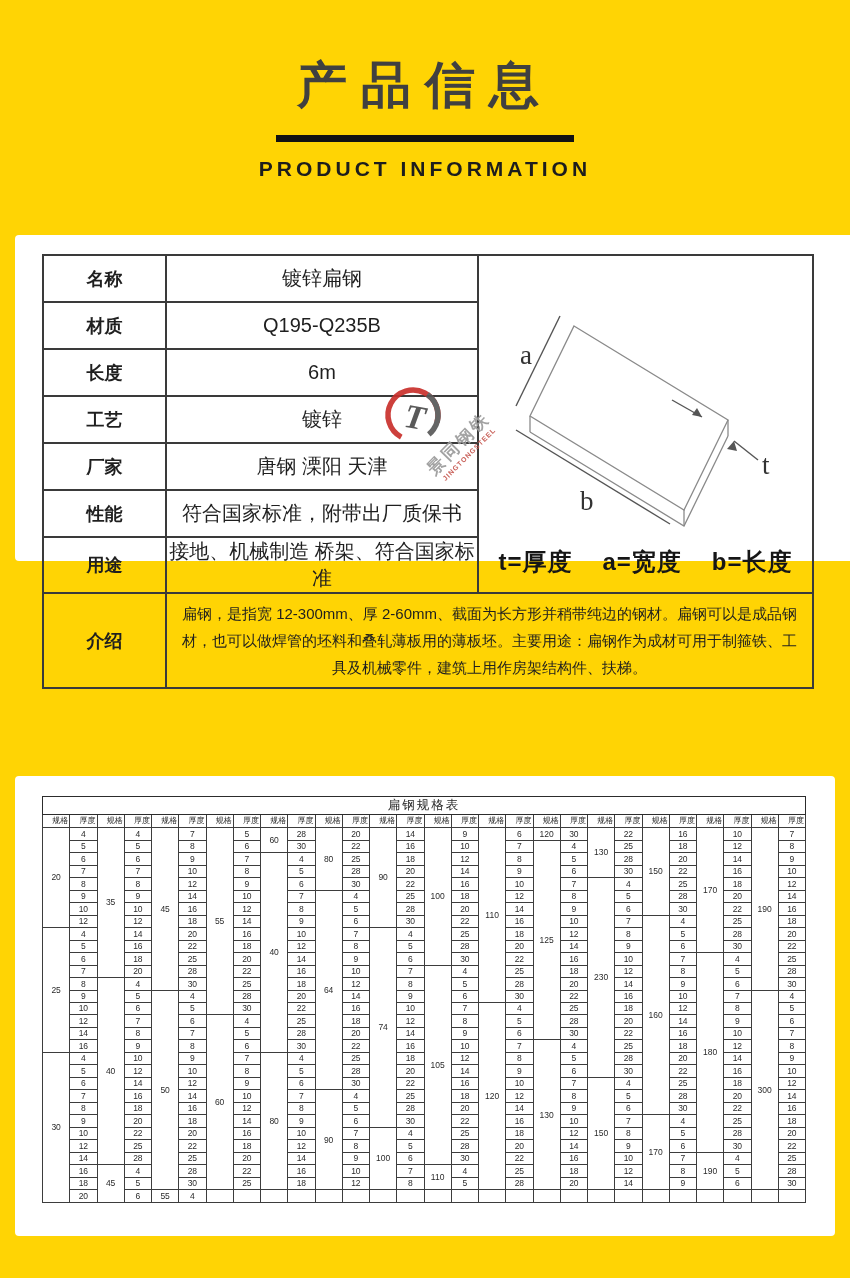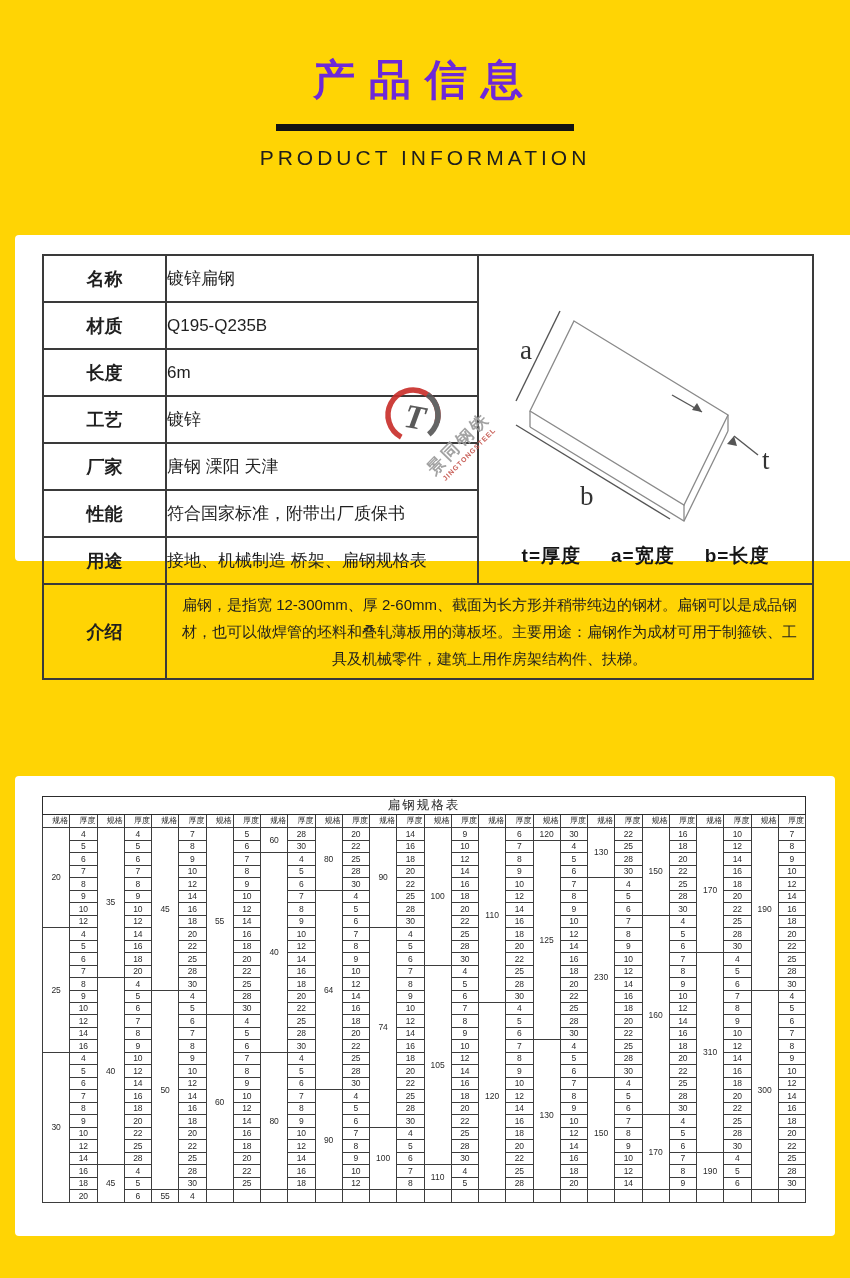--- a/index.html
+++ b/index.html
@@ -4,40 +4,40 @@
 <style>
   html,body{margin:0;padding:0;}
   body{
     width:850px;height:1278px;
     background:#FFD404;
     font-family:"Liberation Sans","DejaVu Sans",sans-serif;
     position:relative;overflow:hidden;
   }
   
   .hdr{position:absolute;left:0;top:0;width:850px;text-align:center;}
-  .hdr .cn{margin-top:52px;font-size:42px;font-weight:800;letter-spacing:14px;color:#6d28d9;}
+  .hdr .cn{margin-top:52px;font-size:50px;font-weight:800;letter-spacing:14px;color:#404040;}
   .hdr .bar{width:298px;height:7px;background:#121212;margin:16px auto 15px auto;}
-  .hdr .en{font-size:21px;font-weight:400;letter-spacing:4px;color:#1d1d1d;}
+  .hdr .en{font-size:21px;font-weight:700;letter-spacing:4px;color:#1d1d1d;}
   
   .card{position:absolute;left:15px;width:820px;background:#ffffff;border-radius:4px;}
   #card-product{top:235px;height:326px;padding-left:37px;}
   #card-spec{top:745px;height:460px;margin-top:31px;}
   
   table{border-collapse:collapse;}
   .ptable{position:absolute;left:27px;top:19px;width:764px;height:412px;table-layout:fixed;color:#1f1f1f;}
   .ptable td{border:2px solid #3a3a3a;padding:0;vertical-align:middle;}
   .ptable .lbl{width:121px;text-align:center;font-size:18px;font-weight:700;}
-  .ptable .val{width:310px;font-size:17px;}
+  .ptable .val{width:310px;text-align:center;font-size:20px;}
   .ptable tr{height:47px;}
   .ptable tr.introw{height:84px;}
   .ptable .intro{text-align:center;font-size:15px;line-height:1.8;padding:6px 14px;}
   .dcell{width:333px;position:relative;vertical-align:top;}
   .dcell svg{display:block;margin:14px auto 0 auto;}
   .legend{position:absolute;left:0;bottom:14px;width:100%;display:flex;justify-content:center;gap:30px;
-          font-size:19px;font-weight:700;color:#161616;letter-spacing:1px;}
+          font-size:24px;font-weight:700;color:#161616;letter-spacing:1px;}
   
   .wmark{position:absolute;left:383px;top:384px;width:150px;height:130px;z-index:5;pointer-events:none;opacity:.92;}
   .wm-text{position:absolute;left:38px;top:48px;transform:rotate(-45deg);transform-origin:center;text-align:center;}
   .wm-text .wcn{font-size:17px;font-weight:700;color:#9b9b9b;letter-spacing:3px;white-space:nowrap;}
   .wm-text .wen{font-size:7px;font-weight:700;color:#c4534b;letter-spacing:1px;white-space:nowrap;}
   
   .stable{position:absolute;left:27px;top:20px;width:764px;height:407px;table-layout:fixed;color:#2a2a2a;}
   .stable td{border:1px solid #3d3d3d;padding:0;text-align:center;vertical-align:middle;
              font-size:8.5px;line-height:1;height:11px;overflow:hidden;}
   .stable td.ttl{font-size:12.5px;height:16px;letter-spacing:2px;border:1.5px solid #2c2c2c;}
@@ -106,21 +106,21 @@
     <tr>
       <td class="lbl">厂家</td>
       <td class="val">唐钢 溧阳 天津</td>
     </tr>
     <tr>
       <td class="lbl">性能</td>
       <td class="val">符合国家标准，附带出厂质保书</td>
     </tr>
     <tr>
       <td class="lbl">用途</td>
-      <td class="val">接地、机械制造 桥架、扁钢规格表</td>
+      <td class="val">接地、机械制造 桥架、符合国家标准</td>
     </tr>
     <tr class="introw">
       <td class="lbl">介绍</td>
       <td class="intro" colspan="2">扁钢，是指宽 12-300mm、厚 2-60mm、截面为长方形并稍带纯边的钢材。扁钢可以是成品钢材，也可以做焊管的坯料和叠轧薄板用的薄板坯。主要用途：扁钢作为成材可用于制箍铁、工具及机械零件，建筑上用作房架结构件、扶梯。</td>
     </tr>
   </tbody>
     </table>
 
   <div class="wmark" style="left:368px;top:148px;">
     <svg width="64" height="64" viewBox="0 0 64 64">
@@ -358,21 +358,21 @@
           <td>25</td>
           <td>20</td>
           <td>14</td>
           <td>9</td>
           <td>6</td>
           <td>30</td>
           <td>22</td>
           <td>16</td>
           <td>10</td>
           <td>7</td>
-          <td rowspan="16">310</td>
+          <td rowspan="16">180</td>
           <td>4</td>
           <td>25</td>
         </tr>
         <tr>
           <td>7</td>
           <td>20</td>
           <td>28</td>
           <td>22</td>
           <td>16</td>
           <td>10</td>

